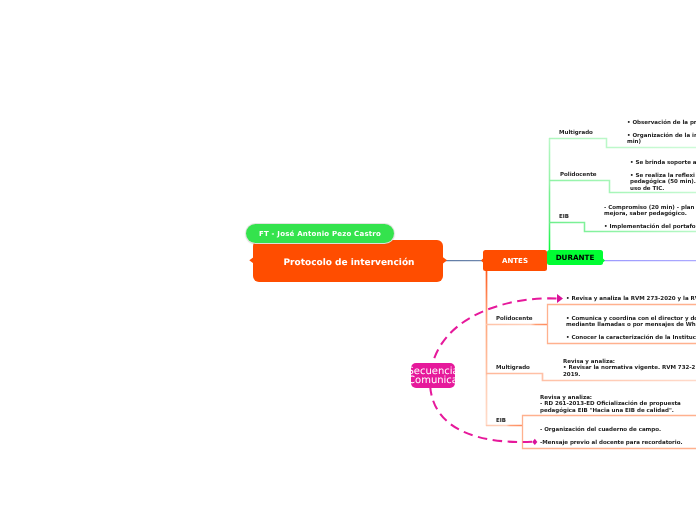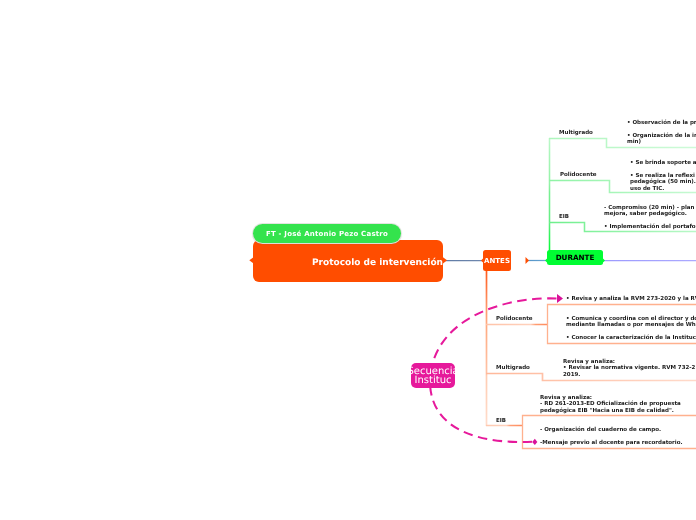--- a/index.html
+++ b/index.html
@@ -5,29 +5,29 @@
   html,body{margin:0;padding:0;}
   body{width:696px;height:520px;background:#ffffff;overflow:hidden;
        font-family:"DejaVu Sans", sans-serif;-webkit-font-smoothing:antialiased;text-rendering:geometricPrecision;}
   #canvas{position:relative;width:696px;height:520px;overflow:hidden;}
   svg.ov{position:absolute;left:0;top:0;width:696px;height:520px;}
 
   
   #root-badge{position:absolute;left:246px;top:224px;width:148px;height:19px;
     background:#34E34D;border-radius:10px;color:#fff;font-size:7px;font-weight:bold;
     display:flex;align-items:center;justify-content:center;letter-spacing:.2px;z-index:5;
-    box-shadow:0 0 0 1px rgba(225,228,222,0.95), 0 1px 1.5px rgba(90,90,90,.45);margin-left:7px;}
+    box-shadow:0 0 0 1px rgba(225,228,222,0.95), 0 1px 1.5px rgba(90,90,90,.45);}
   #root-box{position:absolute;left:253px;top:240px;width:190px;height:42px;
     background:#FF4D00;border-radius:6px;color:#fff;font-size:9px;font-weight:bold;
-    display:flex;flex-direction:column;align-items:flex-end;justify-content:center;
+    display:flex;flex-direction:column;align-items:center;justify-content:center;
     line-height:11px;white-space:nowrap;padding-top:4px;padding-left:2px;box-sizing:border-box;z-index:4;}
 
   .pill{position:absolute;box-sizing:border-box;display:flex;align-items:center;
     justify-content:center;font-weight:bold;border-radius:2.5px;z-index:4;}
-  #node-antes{left:483px;top:250px;width:28px;height:21px;background:#FF4D00;color:#fff;font-size:7px;}
+  #node-antes{left:483px;top:250px;width:64px;height:21px;background:#FF4D00;color:#fff;font-size:7px;}
   #node-durante{left:547px;top:250px;width:56px;height:15px;background:#01FD33;color:#000;font-size:7.2px;}
   #node-secuencia{left:411px;top:363px;width:44px;height:25px;background:#E6199B;color:#fff;
      font-size:10px;flex-direction:column;line-height:9px;font-weight:normal;border-radius:5px;}
 
   .lbl{position:absolute;font-weight:bold;color:#222;white-space:nowrap;font-size:5.5px;z-index:3;}
   .txt{position:absolute;font-weight:bold;color:#1a1a1a;font-size:5.5px;line-height:6.5px;
        white-space:pre;z-index:3;}
 </style>
 </head>
 <body>
@@ -127,21 +127,21 @@
 
   <div id="root-badge">FT - José Antonio Pezo Castro</div>
   <div id="root-box">
     <div>Protocolo de intervención</div>
   </div>
 
   <div class="pill" id="node-antes">ANTES</div>
   <div class="pill" id="node-durante">DURANTE</div>
   <div class="pill" id="node-secuencia">
     <span>Secuencia</span>
-    <span>Instituc</span>
+    <span>Comunica</span>
   </div>
 
   <div class="lbl" style="left:559px;top:129.5px;">Multigrado</div>
   <div class="lbl" style="left:560px;top:171.5px;">Polidocente</div>
   <div class="lbl" style="left:559px;top:213.5px;">EIB</div>
 
   <div class="txt" style="left:627px;top:119.5px;">• Observación de la pr</div>
   <div class="txt" style="left:627px;top:132.5px;">• Organización de la in
 min)</div>
   <div class="txt" style="left:630px;top:159.5px;">• Se brinda soporte a</div>

